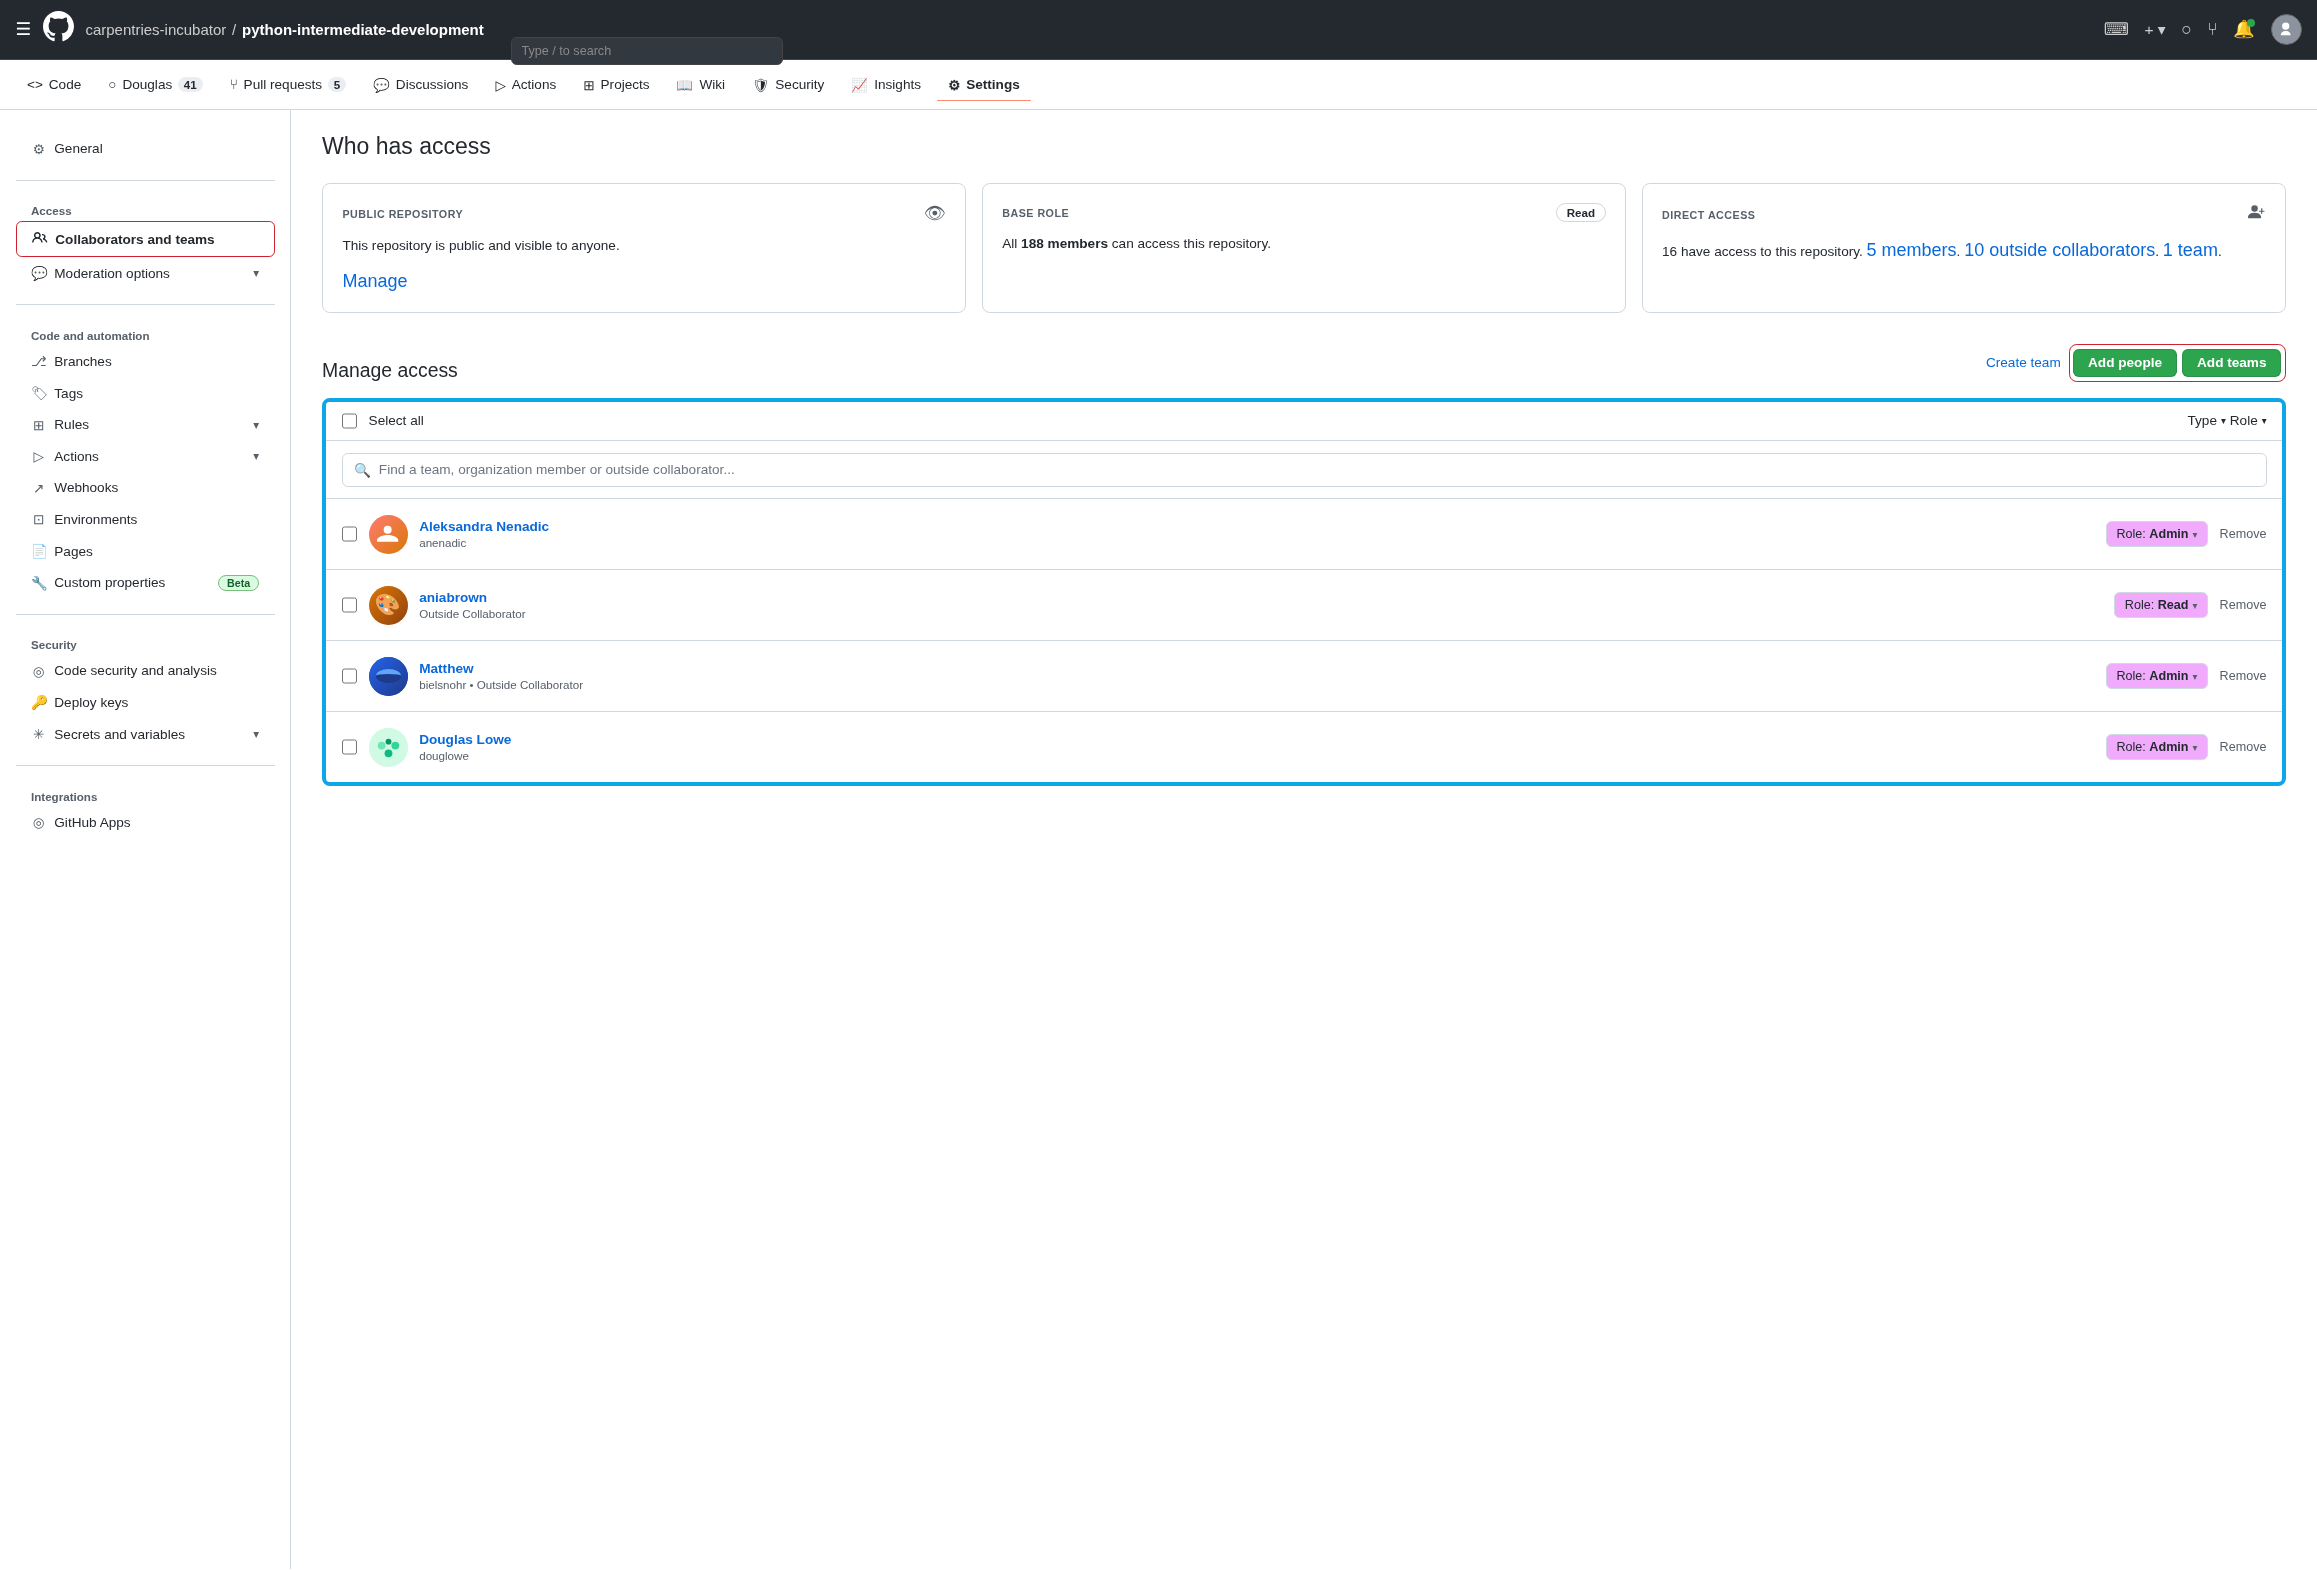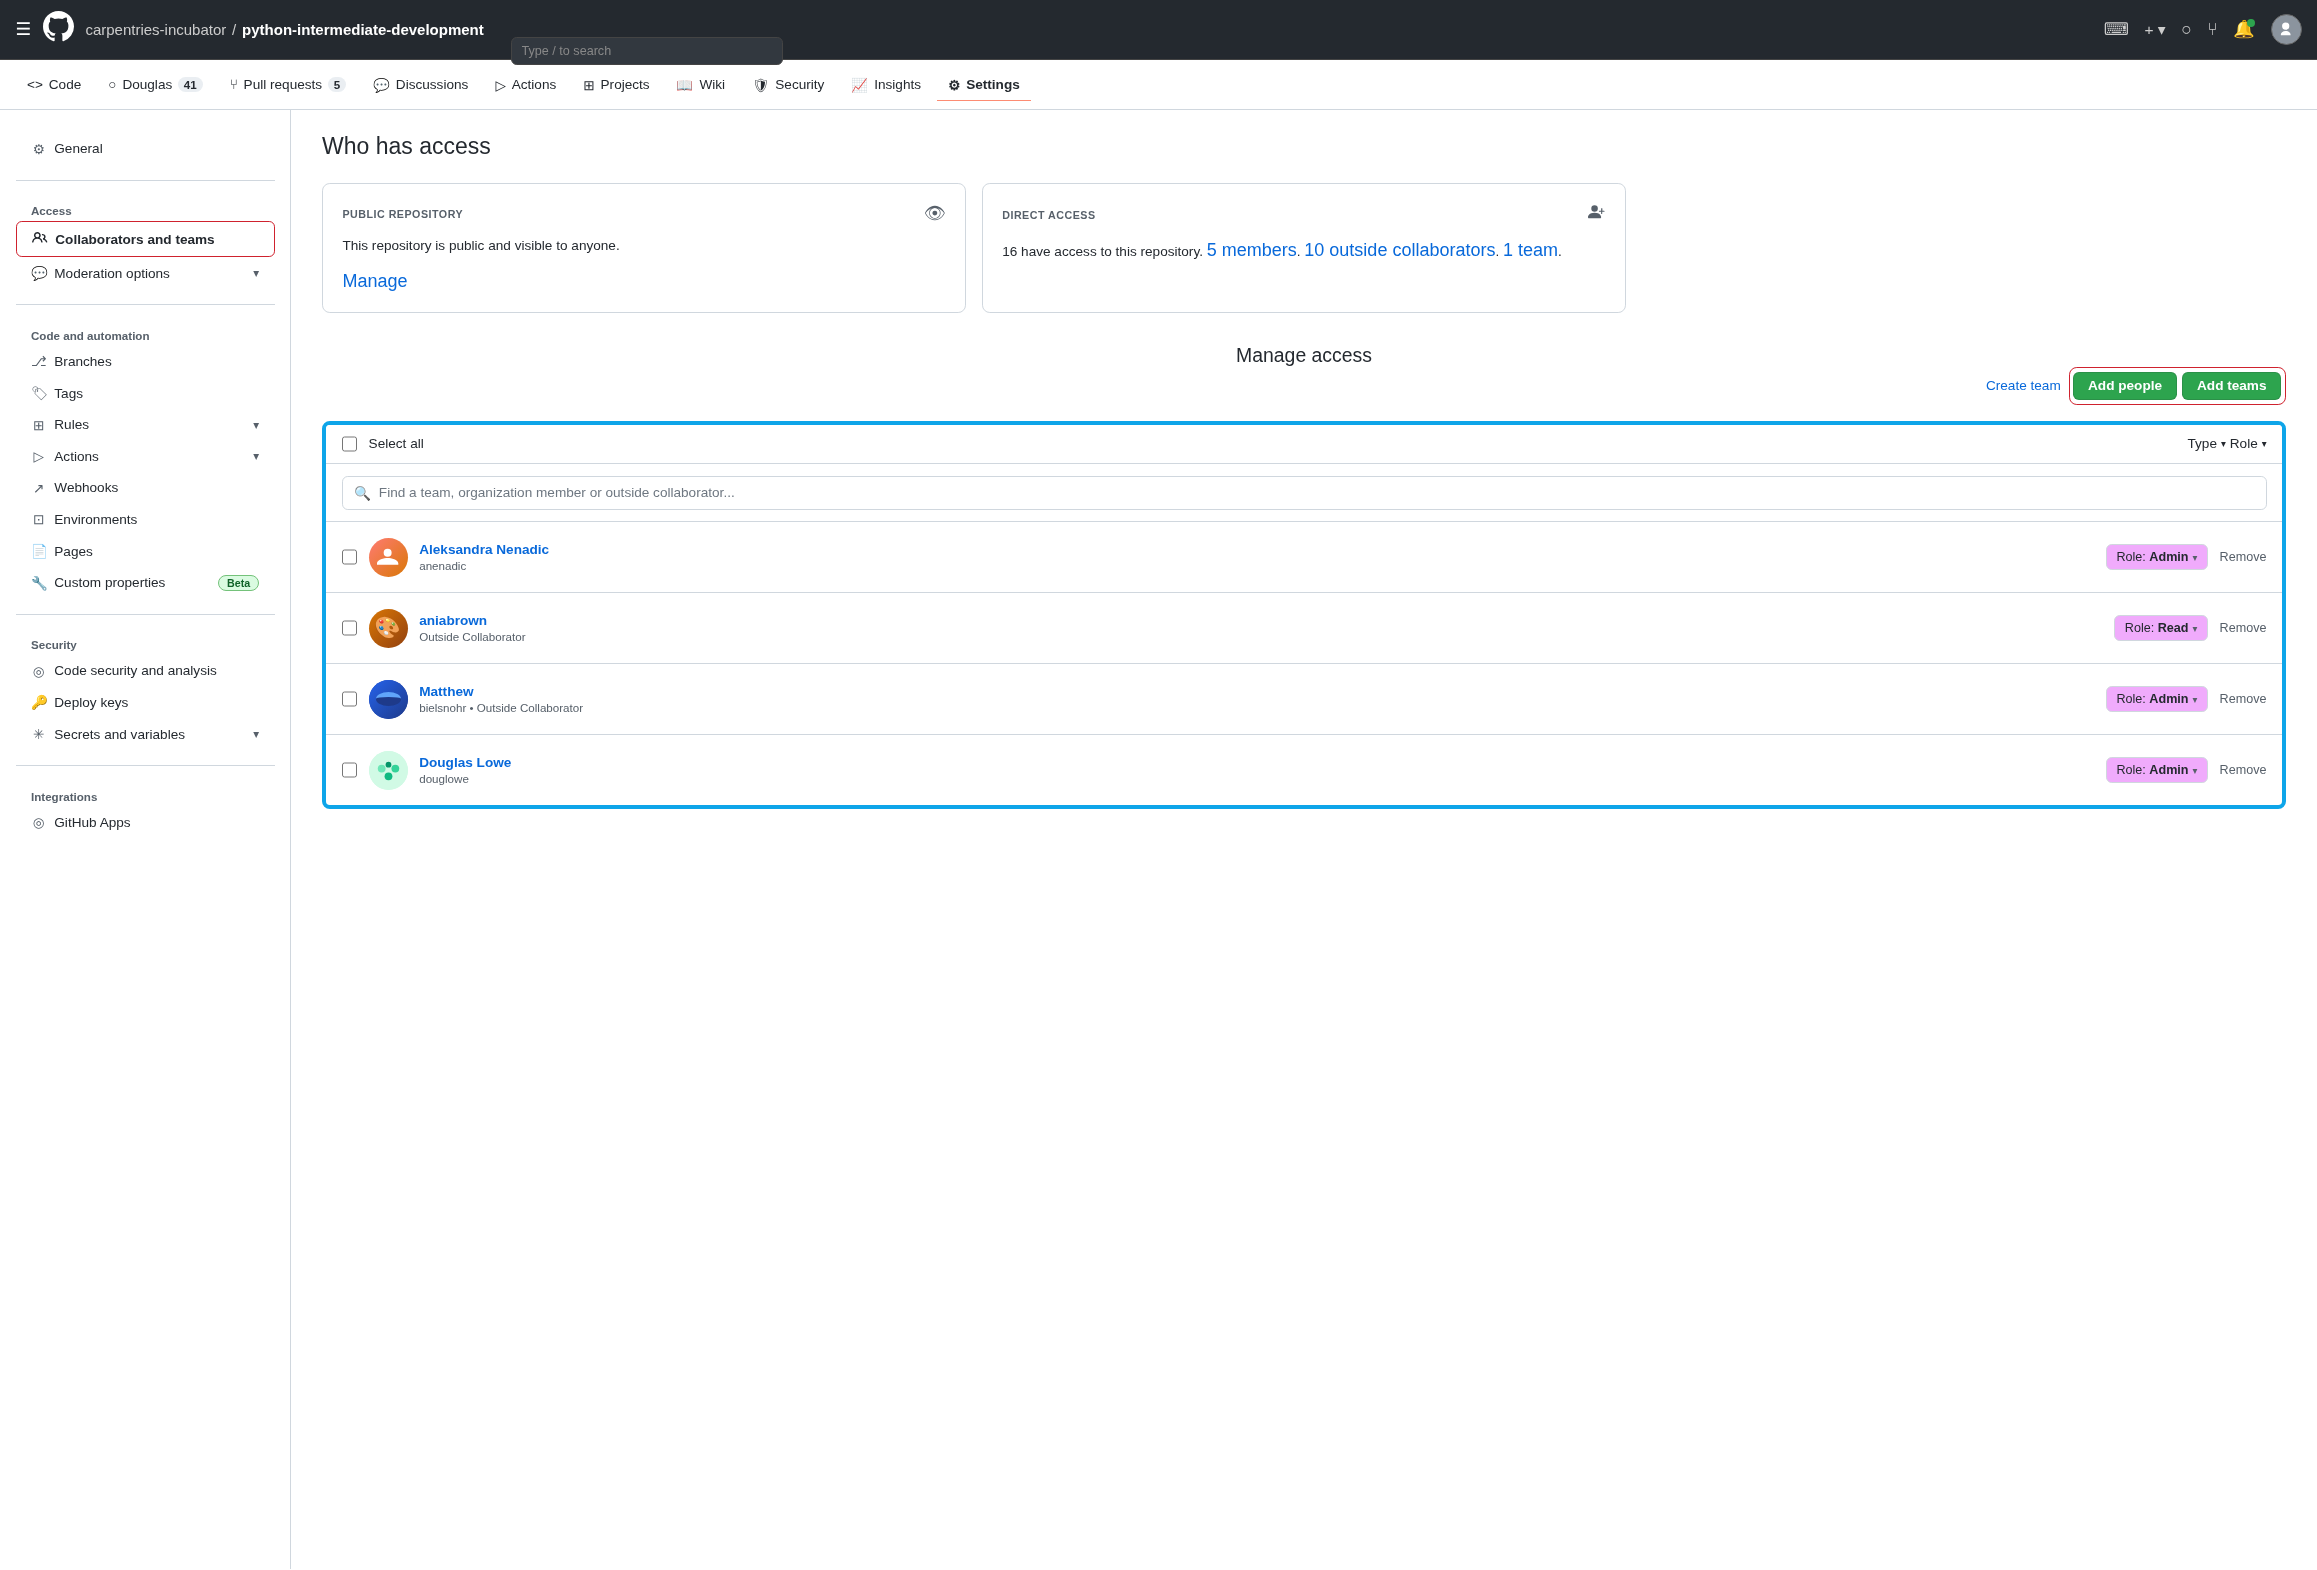--- a/index.html
+++ b/index.html
@@ -50,21 +50,21 @@
     .access-cards { display: grid; grid-template-columns: repeat(3, 1fr); gap: 15.5px; margin-bottom: 31px; }
     .access-card { border: 1px solid #d0d7de; border-radius: 7.8px; padding: 19.4px; }
     .access-card-header { display: flex; justify-content: space-between; align-items: center; margin-bottom: 11.6px; }
     .access-card-title { font-size: 10.7px; font-weight: 600; color: #57606a; text-transform: uppercase; letter-spacing: 0.5px; }
     .access-card-icon { color: #57606a; font-size: 17.5px; }
     .access-card-badge { border: 1px solid #d0d7de; border-radius: 19.4px; padding: 1.9px 9.7px; font-size: 11.6px; font-weight: 600; color: #24292f; }
     .access-card-text { font-size: 13.6px; color: #24292f; line-height: 1.5; }
     .access-card-link { color: #0969da; text-decoration: none; font-size: 18px; }
 
     
-    .manage-access-header { display: flex; align-items: center; margin-bottom: 15.5px; flex-direction: column; }
+    .manage-access-header { display: flex; align-items: flex-end; margin-bottom: 15.5px; }
     .manage-access-title { font-size: 19.4px; font-weight: 400; }
     .manage-access-actions { display: flex; align-items: center; gap: 7.8px; margin-left: auto; }
     .btn-link { color: #0969da; background: none; border: none; cursor: pointer; font-size: 13.6px; text-decoration: none; }
     .btn-green { background: #2da44e; color: #fff; border: 1px solid rgba(31,35,40,0.15); border-radius: 5.8px; padding: 5.8px 13.6px; font-size: 13.6px; font-weight: 600; cursor: pointer; }
     .add-teams-highlight { border: 1.9px solid #cf222e; border-radius: 7.8px; padding: 3.9px; display: flex; gap: 5.8px; }
 
     
     .access-table { border: 4px solid #0ea5e9; border-radius: 7.8px; overflow: hidden; }
     .table-header { display: flex; align-items: center; padding: 11.6px 15.5px; border-bottom: 1px solid #d0d7de; background: #fff; }
     .table-header-checkbox { margin-right: 11.6px; }
@@ -283,20 +283,27 @@
       <div class="access-card">
         <div class="access-card-header">
           <span class="access-card-title">PUBLIC REPOSITORY</span>
           <span class="access-card-icon">👁</span>
         </div>
         <p class="access-card-text">This repository is public and visible to anyone.</p>
         <br>
         <a class="access-card-link" href="#">Manage</a>
       </div>
 
+      <div class="access-card">
+        <div class="access-card-header">
+          <span class="access-card-title">BASE ROLE</span>
+          <span class="access-card-badge">Read</span>
+        </div>
+        <p class="access-card-text">All <strong>188 members</strong> can access this repository.</p>
+      </div>
 
       <div class="access-card">
         <div class="access-card-header">
           <span class="access-card-title">DIRECT ACCESS</span>
           <span class="access-card-icon">
             <svg width="17.5" height="17.5" viewBox="0 0 16 16" fill="#57606a">
               <path d="M1 14s-1 0-1-1 1-4 6-4 6 3 6 4-1 1-1 1H1zm5-6a3 3 0 100-6 3 3 0 000 6zm6.146-2.854a.5.5 0 011 0V7h1.5a.5.5 0 010 1H13v1.5a.5.5 0 01-1 0V8h-1.5a.5.5 0 010-1H12V5.146z"></path>
             </svg>
           </span>
         </div>

